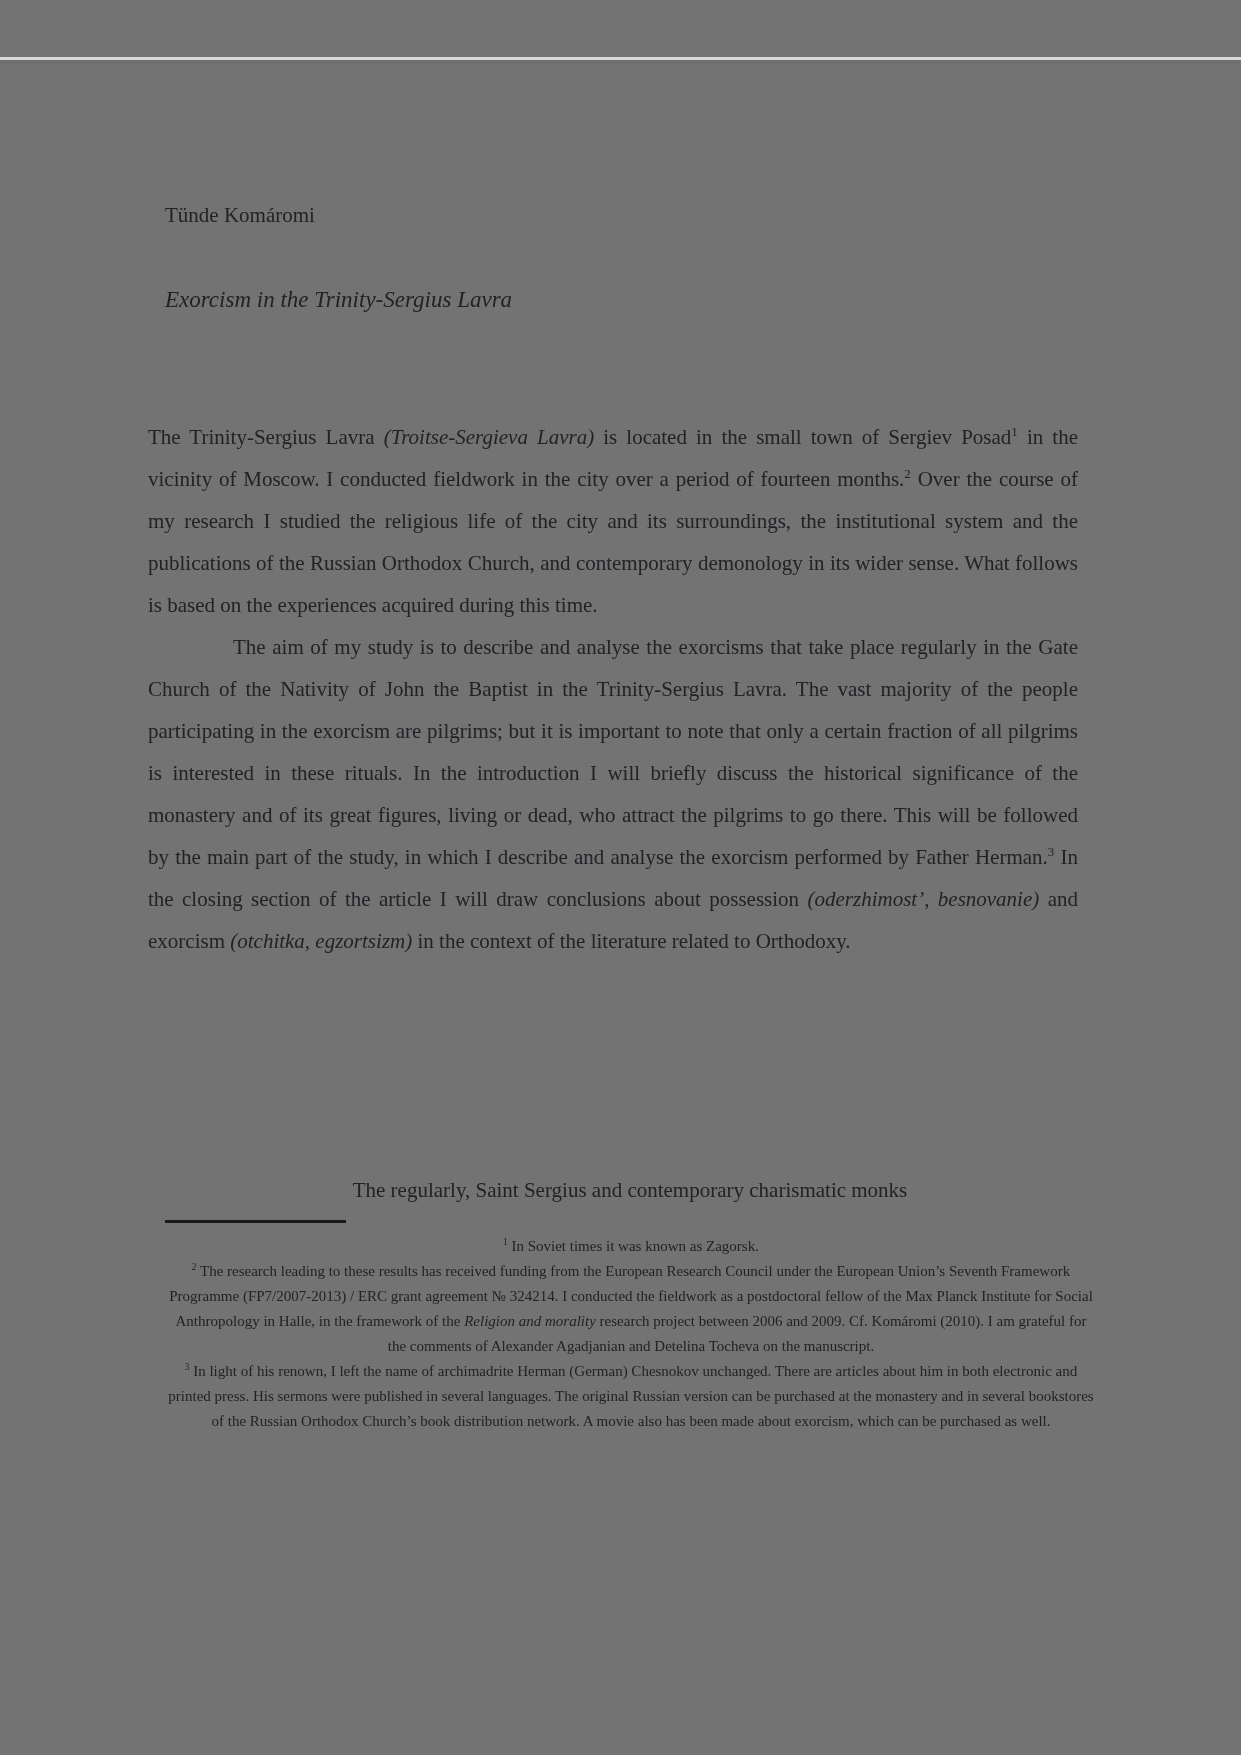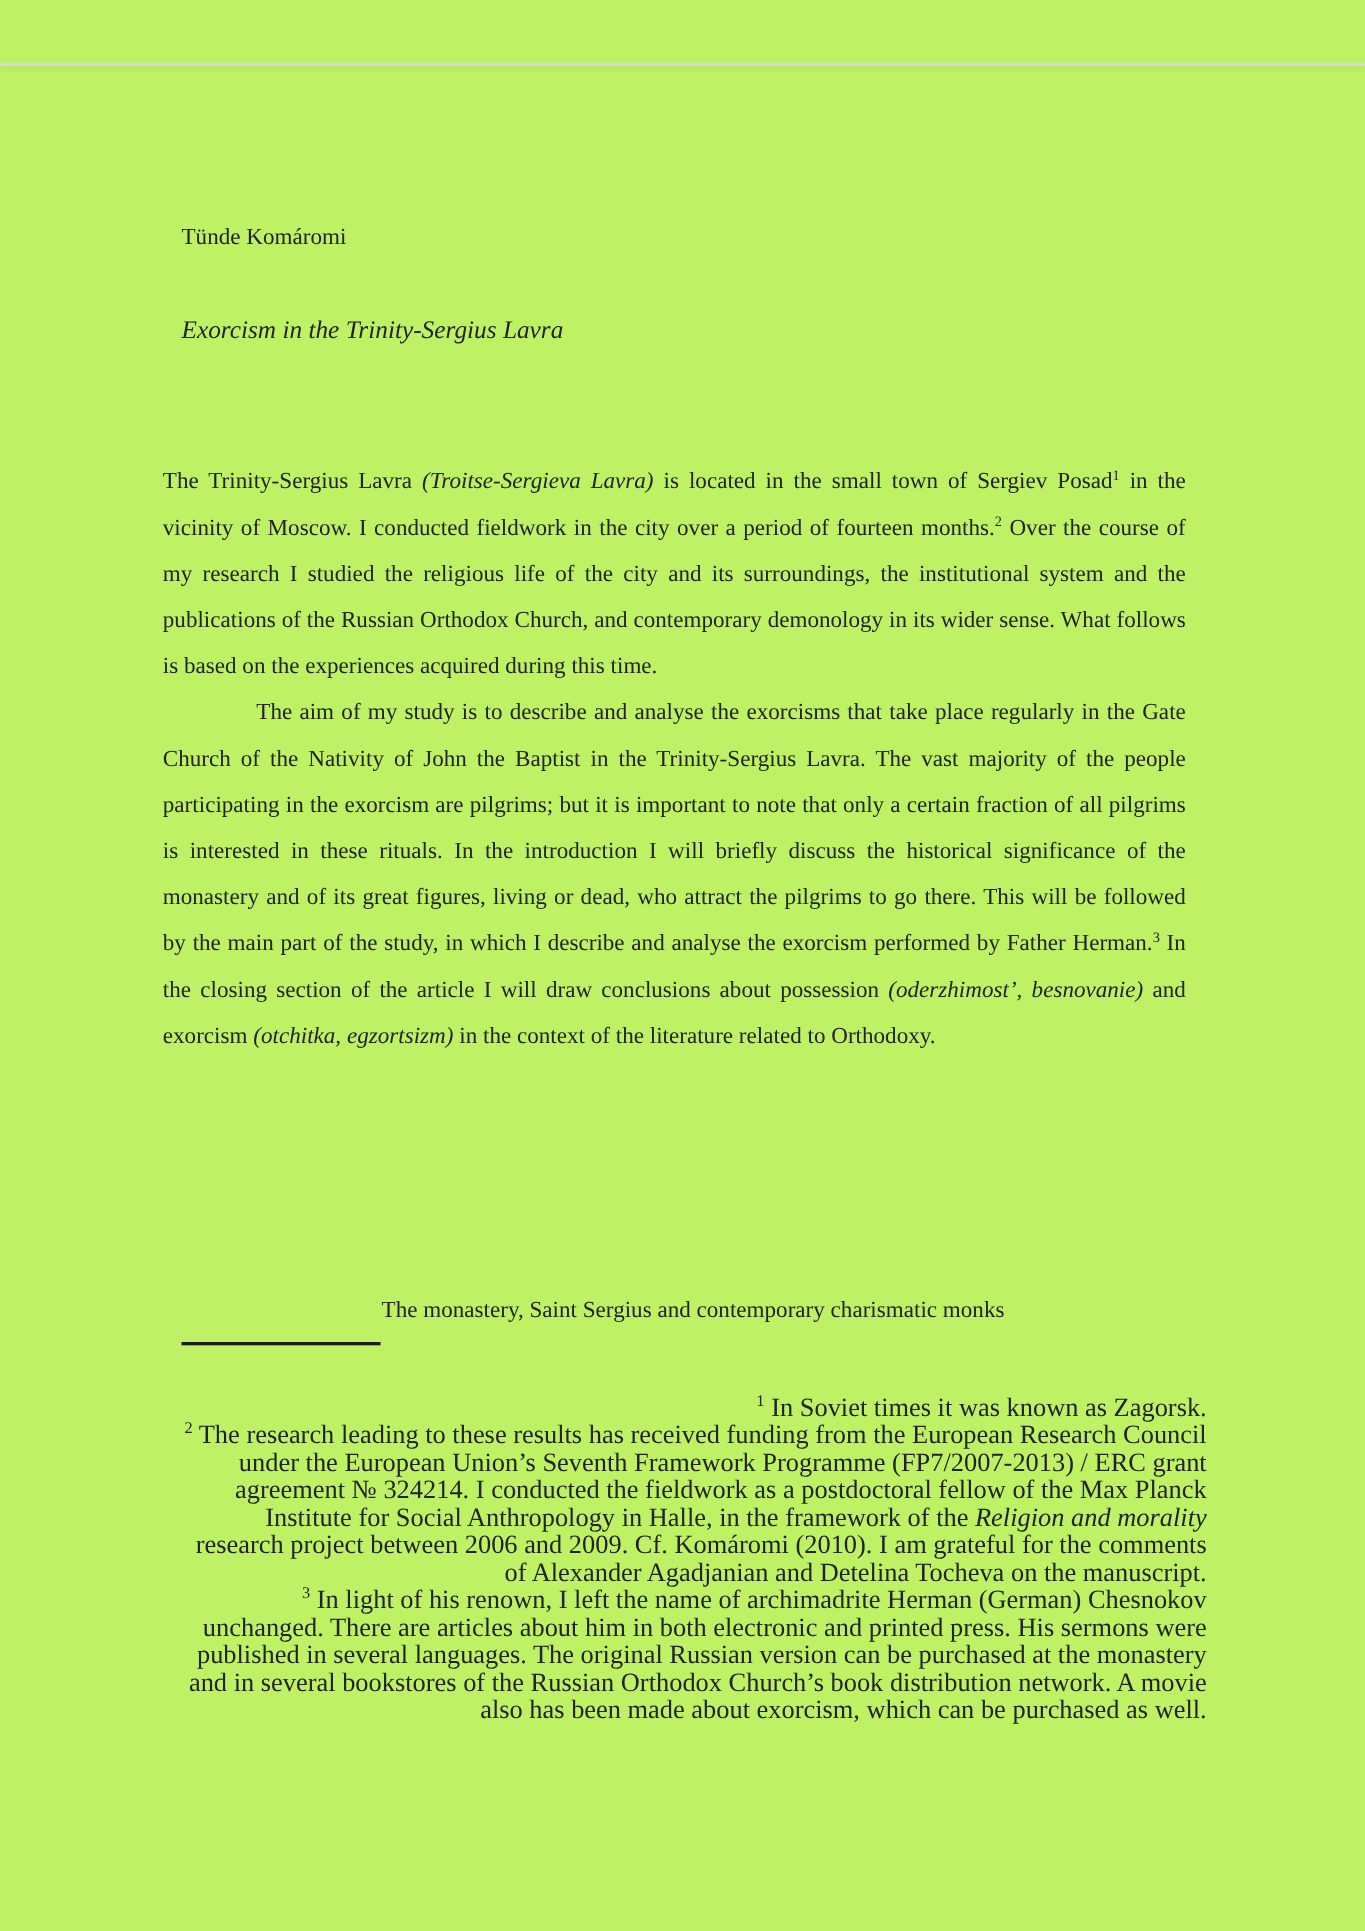--- a/index.html
+++ b/index.html
@@ -4,21 +4,21 @@
 <style>
   html, body {
     margin: 0;
     padding: 0;
     background: #ffffff;
   }
   .screen {
     position: relative;
     width: 1241px;
     height: 1755px;
-    background: #bef264;
+    background: #737373;
     overflow: hidden;
     font-family: "Liberation Serif", "DejaVu Serif", serif;
     color: #222227;
   }
   .page-break-line {
     position: absolute;
     left: 0;
     top: 57px;
     width: 1241px;
     height: 3px;
@@ -72,25 +72,25 @@
     position: absolute;
     left: 165px;
     top: 1220px;
     width: 181px;
     height: 3px;
     background: #1a1a1a;
   }
   .footnotes {
     position: absolute;
     left: 165px;
-    top: 1268px;
+    top: 1234px;
     width: 932px;
-    font-size: 24px;
+    font-size: 15px;
     line-height: 25px;
-    text-align: right;
+    text-align: center;
   }
   .footnotes .footnote {
     margin: 0;
   }
   sup {
     vertical-align: super;
     font-size: 0.62em;
     line-height: 0;
   }
   .seg-italic {
@@ -106,21 +106,21 @@
 
   <div class="author">Tünde Komáromi</div>
 
   <div class="article-title">Exorcism in the Trinity-Sergius Lavra</div>
 
   <div class="body-text">
     <p><span>The Trinity-Sergius Lavra </span><span class="seg-italic">(Troitse-Sergieva Lavra)</span><span> is located in the small town of Sergiev Posad</span><sup>1</sup><span> in the vicinity of Moscow. I conducted fieldwork in the city over a period of fourteen months.</span><sup>2</sup><span> Over the course of my research I studied the religious life of the city and its surroundings, the institutional system and the publications of the Russian Orthodox Church, and contemporary demonology in its wider sense. What follows is based on the experiences acquired during this time.</span></p>
     <p class="indent"><span>The aim of my study is to describe and analyse the exorcisms that take place regularly in the Gate Church of the Nativity of John the Baptist in the Trinity-Sergius Lavra. The vast majority of the people participating in the exorcism are pilgrims; but it is important to note that only a certain fraction of all pilgrims is interested in these rituals. In the introduction I will briefly discuss the historical significance of the monastery and of its great figures, living or dead, who attract the pilgrims to go there. This will be followed by the main part of the study, in which I describe and analyse the exorcism performed by Father Herman.</span><sup>3</sup><span> In the closing section of the article I will draw conclusions about possession </span><span class="seg-italic">(oderzhimost’, besnovanie)</span><span> and exorcism </span><span class="seg-italic">(otchitka, egzortsizm)</span><span> in the context of the literature related to Orthodoxy.</span></p>
   </div>
 
-  <div class="section-heading">The monastery, Saint Sergius and contemporary charismatic monks</div>
+  <div class="section-heading">The regularly, Saint Sergius and contemporary charismatic monks</div>
 
   <div class="footnote-rule"></div>
 
   <div class="footnotes">
     <p class="footnote"><sup>1</sup><span> In Soviet times it was known as Zagorsk.</span></p>
     <p class="footnote"><sup>2</sup><span> The research leading to these results has received funding from the European Research Council under the European Union’s Seventh Framework Programme (FP7/2007-2013) / ERC grant agreement № 324214. I conducted the fieldwork as a postdoctoral fellow of the Max Planck Institute for Social Anthropology in Halle, in the framework of the </span><span class="seg-italic">Religion and morality</span><span> research project between 2006 and 2009. Cf. Komáromi (2010). I am grateful for the comments of Alexander Agadjanian and Detelina Tocheva on the manuscript.</span></p>
     <p class="footnote"><sup>3</sup><span> In light of his renown, I left the name of archimadrite Herman (German) Chesnokov unchanged. There are articles about him in both electronic and printed press. His sermons were published in several languages. The original Russian version can be purchased at the monastery and in several bookstores of the Russian Orthodox Church’s book distribution network. A movie also has been made about exorcism, which can be purchased as well.</span></p>
   </div>
 
 </div>

